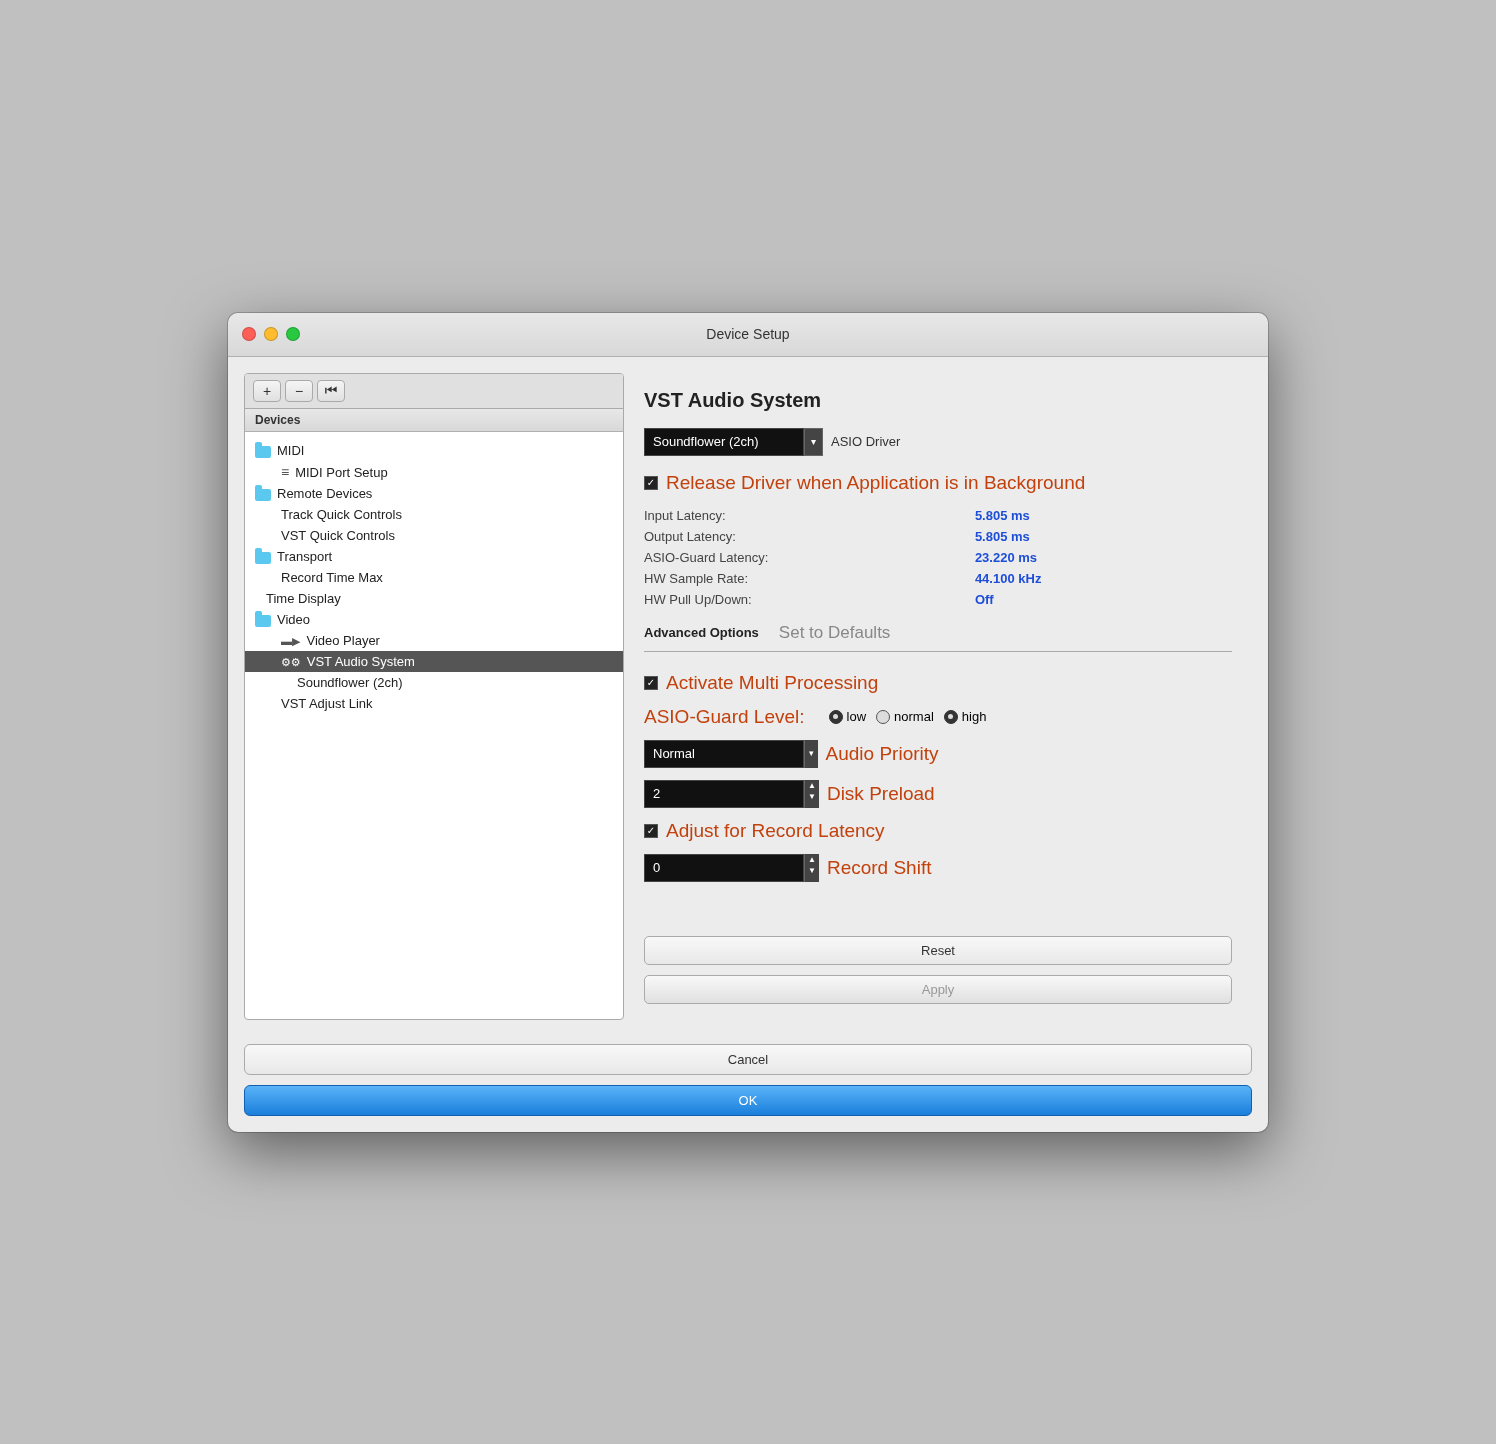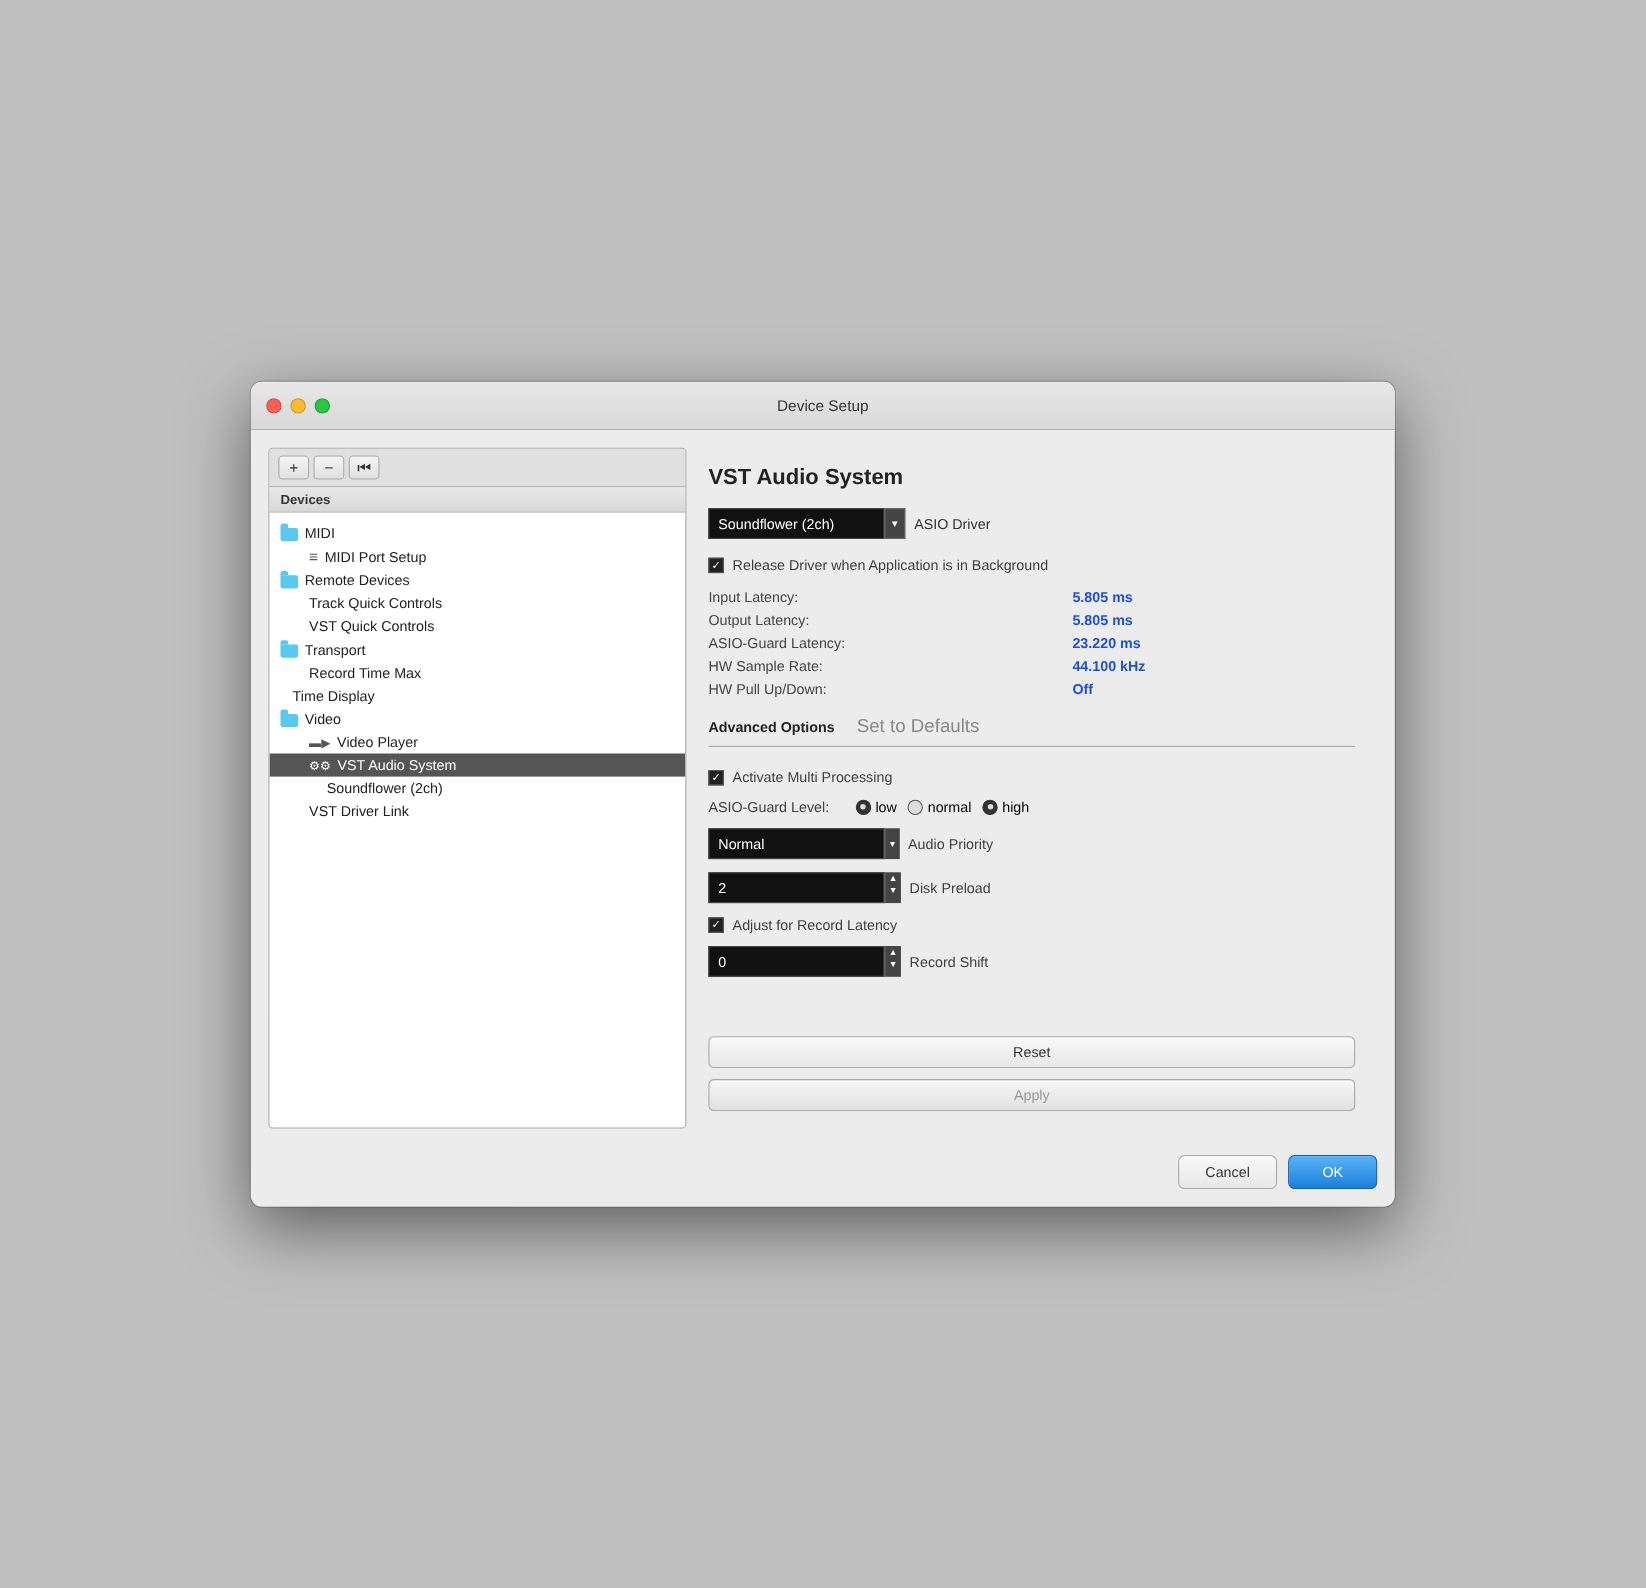--- a/index.html
+++ b/index.html
@@ -284,22 +284,22 @@
     }
 
     .option-row {
       display: flex;
       align-items: center;
       gap: 8px;
       margin-bottom: 12px;
     }
 
     .option-label {
-      color: #404040;
-      font-size: 13px;
+      color: #c2410c;
+      font-size: 19px;
     }
 
     .radio-group {
       display: flex;
       align-items: center;
       gap: 10px;
       margin-left: 16px;
     }
 
     .radio-item {
@@ -382,20 +382,21 @@
       font-size: 13px;
       cursor: pointer;
       color: #999;
     }
 
     .window-footer {
       display: flex;
       justify-content: flex-end;
       gap: 10px;
       padding: 8px 16px 16px;
+      flex-direction: column;
     }
 
     .btn-cancel {
       background: linear-gradient(to bottom, #f8f8f8, #e8e8e8);
       border: 1px solid #aaa;
       border-radius: 6px;
       padding: 7px 24px;
       font-size: 13px;
       cursor: pointer;
       color: #333;
@@ -487,21 +488,21 @@
           <div class="tree-item selected" style="padding-left:36px;">
             <span style="font-size:11px;">⚙⚙</span>
             <span>VST Audio System</span>
           </div>
 
           <div class="tree-item" style="padding-left:52px;">
             <span>Soundflower (2ch)</span>
           </div>
 
           <div class="tree-item" style="padding-left:36px;">
-            <span>VST Driver Link</span>
+            <span>VST Adjust Link</span>
           </div>
         </div>
       </div>
 
       <div class="right-panel">
         <div class="section-title">VST Audio System</div>
 
         <div class="driver-row">
           <div style="display:flex;align-items:stretch;height:28px;">
             <div class="dark-select">

